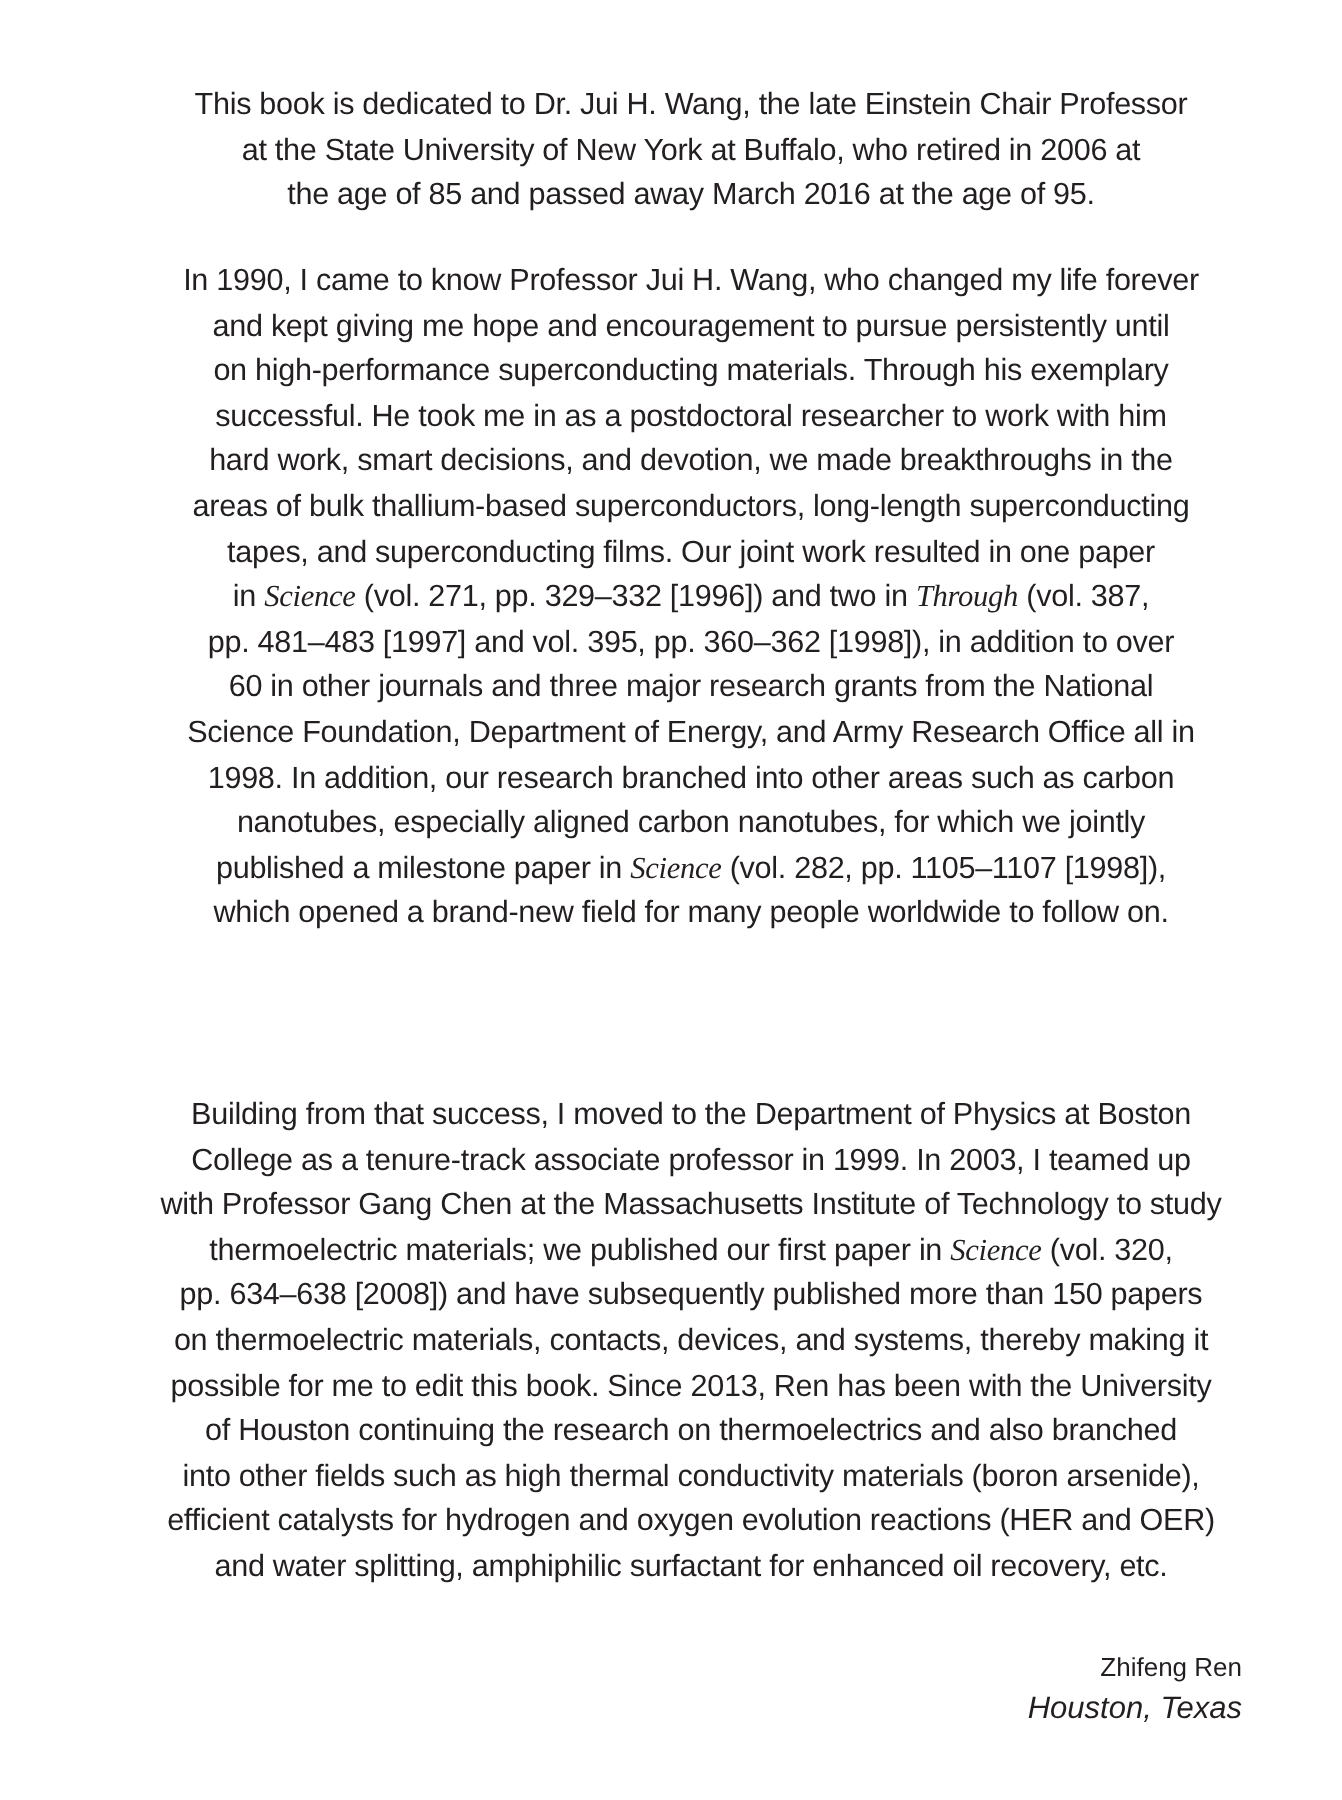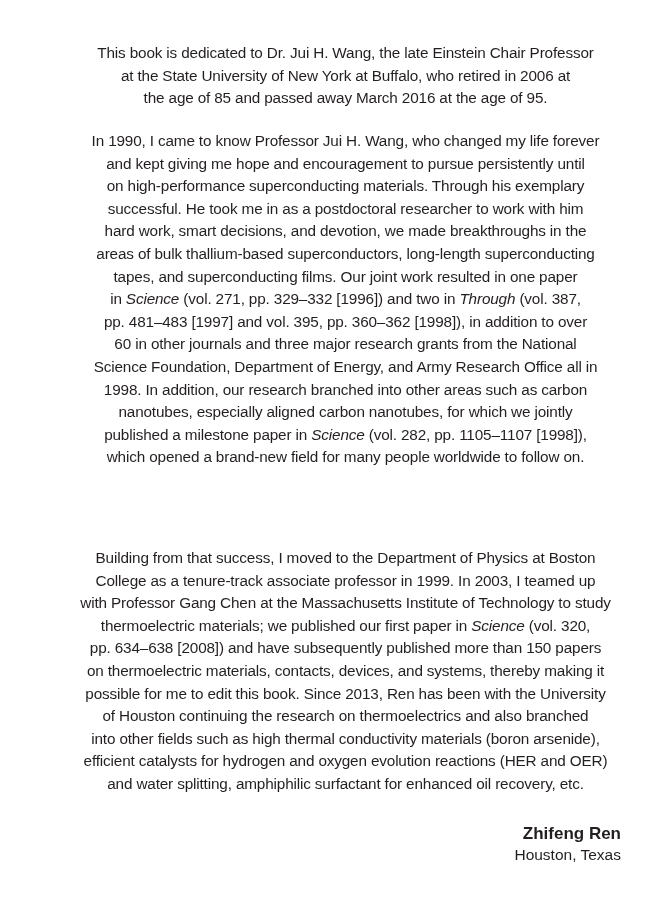--- a/index.html
+++ b/index.html
@@ -39,30 +39,31 @@
     #p2 { top: 130px; }
     #p3 { top: 547px; text-align: center; }
     .signature {
       position: absolute;
       right: 30px;
       top: 823px;
       text-align: right;
     }
     .sig-name {
       display: block;
-      font-weight: bold;
-      font-size: 17px;
+      font-weight: normal;
+      font-size: 13px;
       line-height: 22px;
     }
     .sig-place {
       display: block;
+      font-style: italic;
       font-size: 15.5px;
       line-height: 20px;
     }
-    em { font-style: italic; }
+    em { font-style: italic; font-family: Liberation Serif, serif; }
   </style>
 </head>
 <body>
 
 <div class="page">
   <div class="para" id="p1">
       <span class="line">This book is dedicated to Dr. Jui H. Wang, the late Einstein Chair Professor</span>
       <span class="line">at the State University of New York at Buffalo, who retired in 2006 at</span>
       <span class="line">the age of 85 and passed away March 2016 at the age of 95.</span>
     </div>

